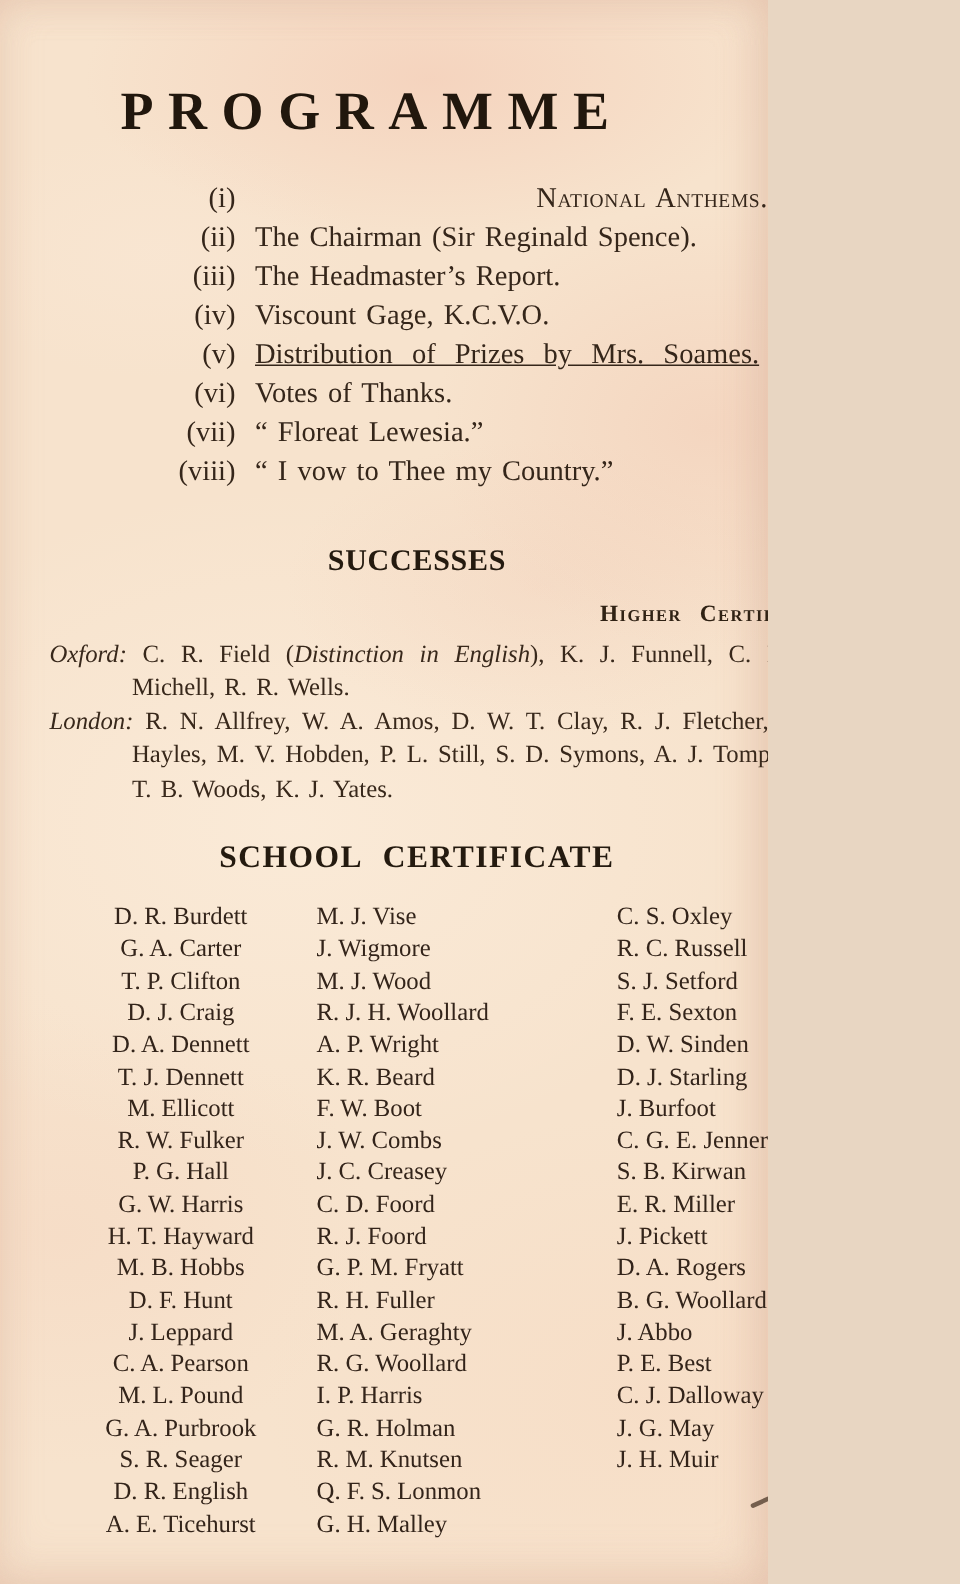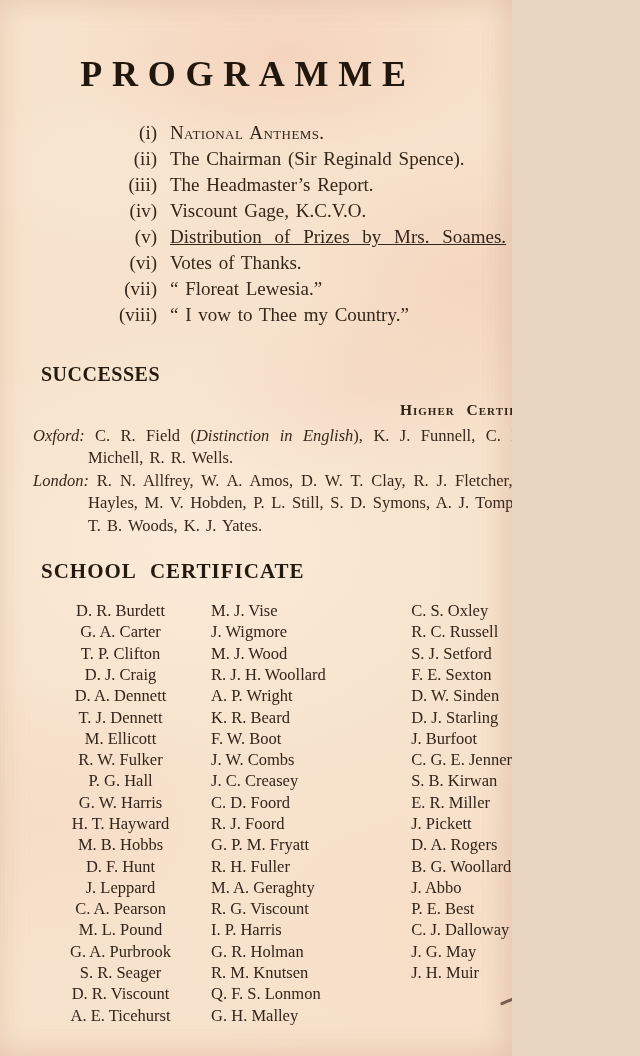--- a/index.html
+++ b/index.html
@@ -53,30 +53,29 @@
     color: #35261a;
   }
   .prog-list .numeral {
     text-align: right;
     padding-right: 0;
   }
   .prog-list .item-text {
     padding-left: 13px;
     word-spacing: 2px;
   }
-  .prog-list li:nth-child(1) .item-text { font-variant: small-caps; letter-spacing: 0.4px; }
+  .prog-list li:nth-child(1) .item-text { font-variant: small-caps; letter-spacing: 0.4px; text-align: right; }
   .prog-list li:nth-child(5) .item-text { word-spacing: 8px; text-decoration: underline; }
 
   .sec-heading {
     margin: 0;
     width: 556px;
-    text-align: left;
+    text-align: center;
     font-weight: bold;
     color: #241a0f;
-    padding-left: 41px;
   }
   .successes {
     margin-top: 33px;
     font-size: 20px;
     line-height: 26px;
     letter-spacing: 0.5px;
     word-spacing: 2px;
   }
   .sub-heading {
     margin: 13px 0 0;
@@ -204,39 +203,39 @@
         <div class="name">P. G. Hall</div>
         <div class="name">G. W. Harris</div>
         <div class="name">H. T. Hayward</div>
         <div class="name">M. B. Hobbs</div>
         <div class="name">D. F. Hunt</div>
         <div class="name">J. Leppard</div>
         <div class="name">C. A. Pearson</div>
         <div class="name">M. L. Pound</div>
         <div class="name">G. A. Purbrook</div>
         <div class="name">S. R. Seager</div>
-        <div class="name">D. R. Viscount</div>
+        <div class="name">D. R. English</div>
         <div class="name">A. E. Ticehurst</div>
       </div>
       <div class="col col2">
         <div class="name">M. J. Vise</div>
         <div class="name">J. Wigmore</div>
         <div class="name">M. J. Wood</div>
         <div class="name">R. J. H. Woollard</div>
         <div class="name">A. P. Wright</div>
         <div class="name">K. R. Beard</div>
         <div class="name">F. W. Boot</div>
         <div class="name">J. W. Combs</div>
         <div class="name">J. C. Creasey</div>
         <div class="name">C. D. Foord</div>
         <div class="name">R. J. Foord</div>
         <div class="name">G. P. M. Fryatt</div>
         <div class="name">R. H. Fuller</div>
         <div class="name">M. A. Geraghty</div>
-        <div class="name">R. G. Viscount</div>
+        <div class="name">R. G. Woollard</div>
         <div class="name">I. P. Harris</div>
         <div class="name">G. R. Holman</div>
         <div class="name">R. M. Knutsen</div>
         <div class="name">Q. F. S. Lonmon</div>
         <div class="name">G. H. Malley</div>
       </div>
       <div class="col col3">
         <div class="name">C. S. Oxley</div>
         <div class="name">R. C. Russell</div>
         <div class="name">S. J. Setford</div>

